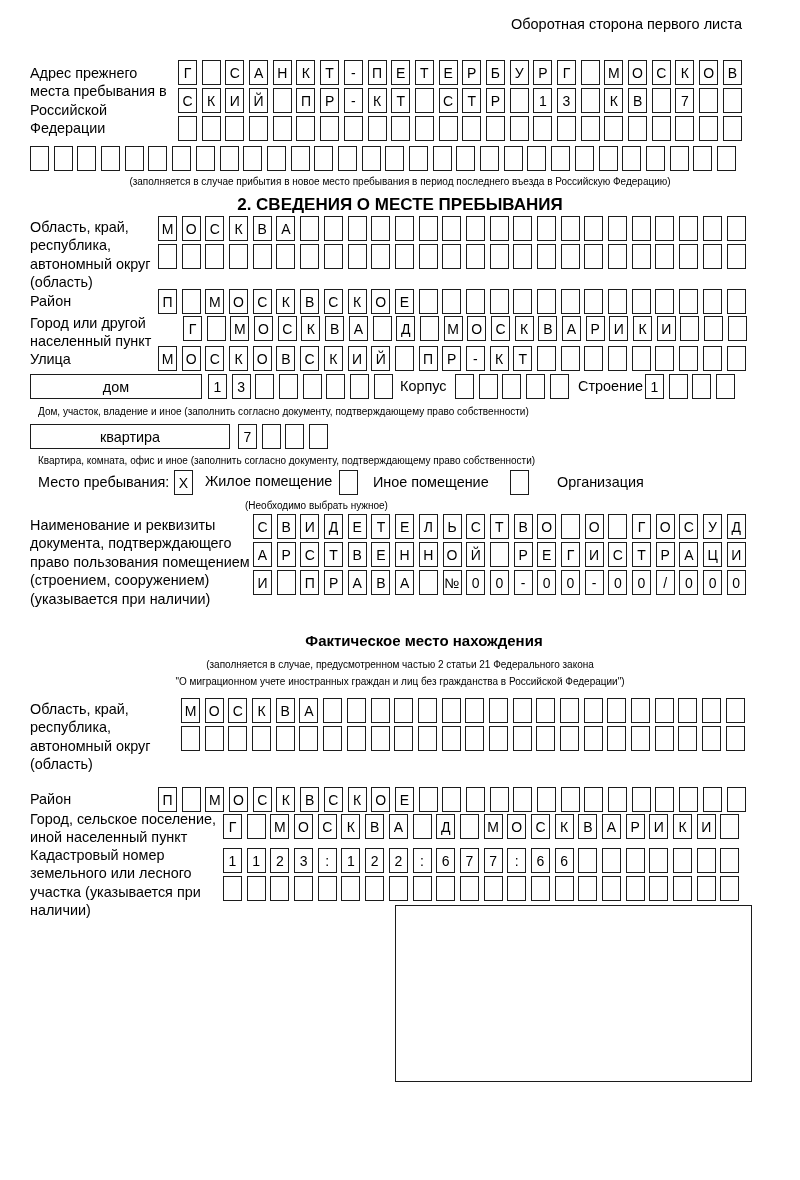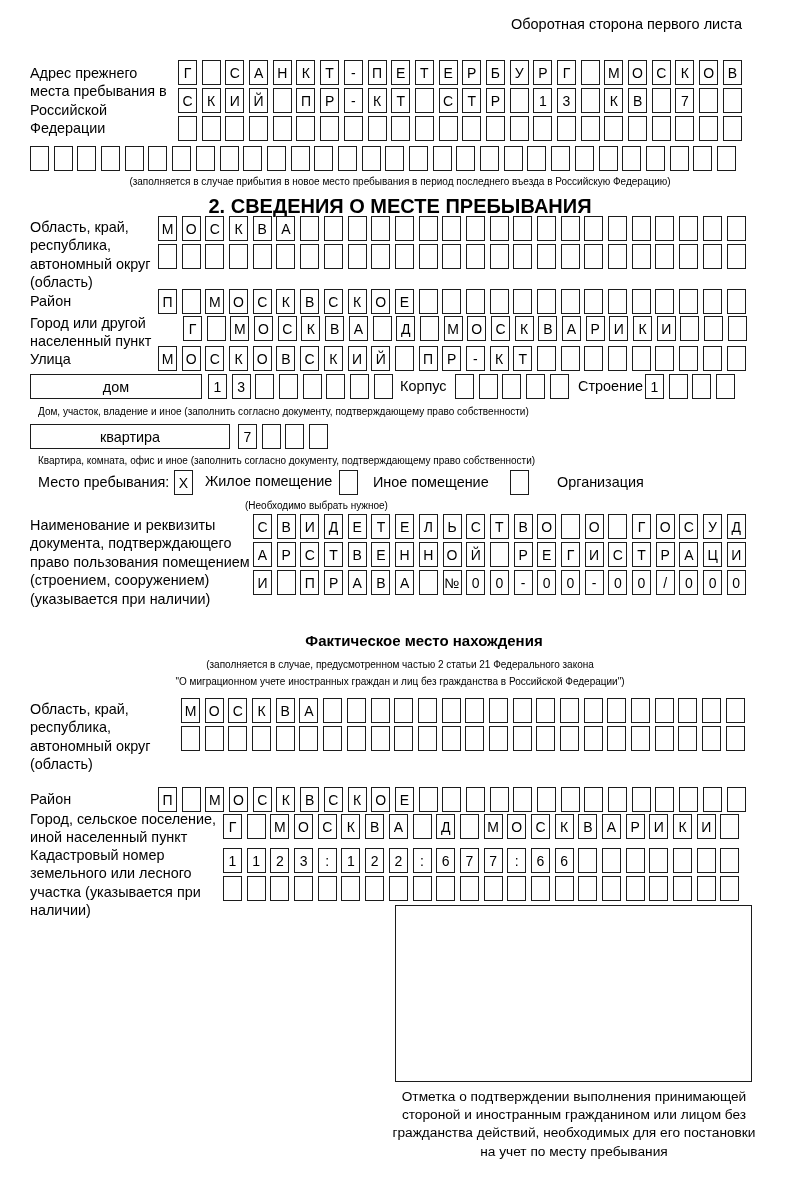--- a/index.html
+++ b/index.html
@@ -2,21 +2,21 @@
 <html><head>
 <meta charset="utf-8">
 <style>
   html,body{margin:0;padding:0;background:#fff;}
   .page{position:relative;width:800px;height:1180px;background:#fff;overflow:hidden;
         font-family:Liberation Sans, sans-serif;color:#000;}
   .abs{position:absolute;}
   .flabel{font-size:14.4px;line-height:1.28;}
   .note{font-size:10px;line-height:1.2;}
   .centered{left:0;width:800px;text-align:center;}
-  .heading{font-weight:bold;font-size:20px;}
+  .heading{font-weight:bold;font-size:17px;}
   .cells{display:flex;gap:4.7px;}
   .cell{flex:none;width:19px;height:25px;box-sizing:border-box;border:1.8px solid #1c1c1c;
         display:flex;align-items:center;justify-content:center;font-size:14px;background:#fff;}
   .widebox{box-sizing:border-box;height:25px;border:1.8px solid #1c1c1c;display:flex;
            align-items:center;justify-content:center;font-size:14.4px;}
   .inlbl{font-size:14.4px;}
   
   .pos-hnote{top:16px;left:0;width:742px;text-align:right;font-size:14.5px;}
   .pos-prev-label{top:64px;left:30px;width:150px;}
   .pos-prev-r1{top:60px;left:178px;}
@@ -612,20 +612,14 @@
       <span class="cell"></span>
       <span class="cell"></span>
       <span class="cell"></span>
       <span class="cell"></span>
       <span class="cell"></span>
       <span class="cell"></span>
       <span class="cell"></span>
     </div>
 
   <div class="abs pos-stamp-box"></div>
-  <div class="abs pos-stamp-caption">
-    <div>Отметка о подтверждении выполнения принимающей</div>
-    <div>стороной и иностранным гражданином или лицом без</div>
-    <div>гражданства действий, необходимых для его постановки</div>
-    <div>на учет по месту пребывания</div>
-  </div>
 
 </div>
 
 </body></html>

